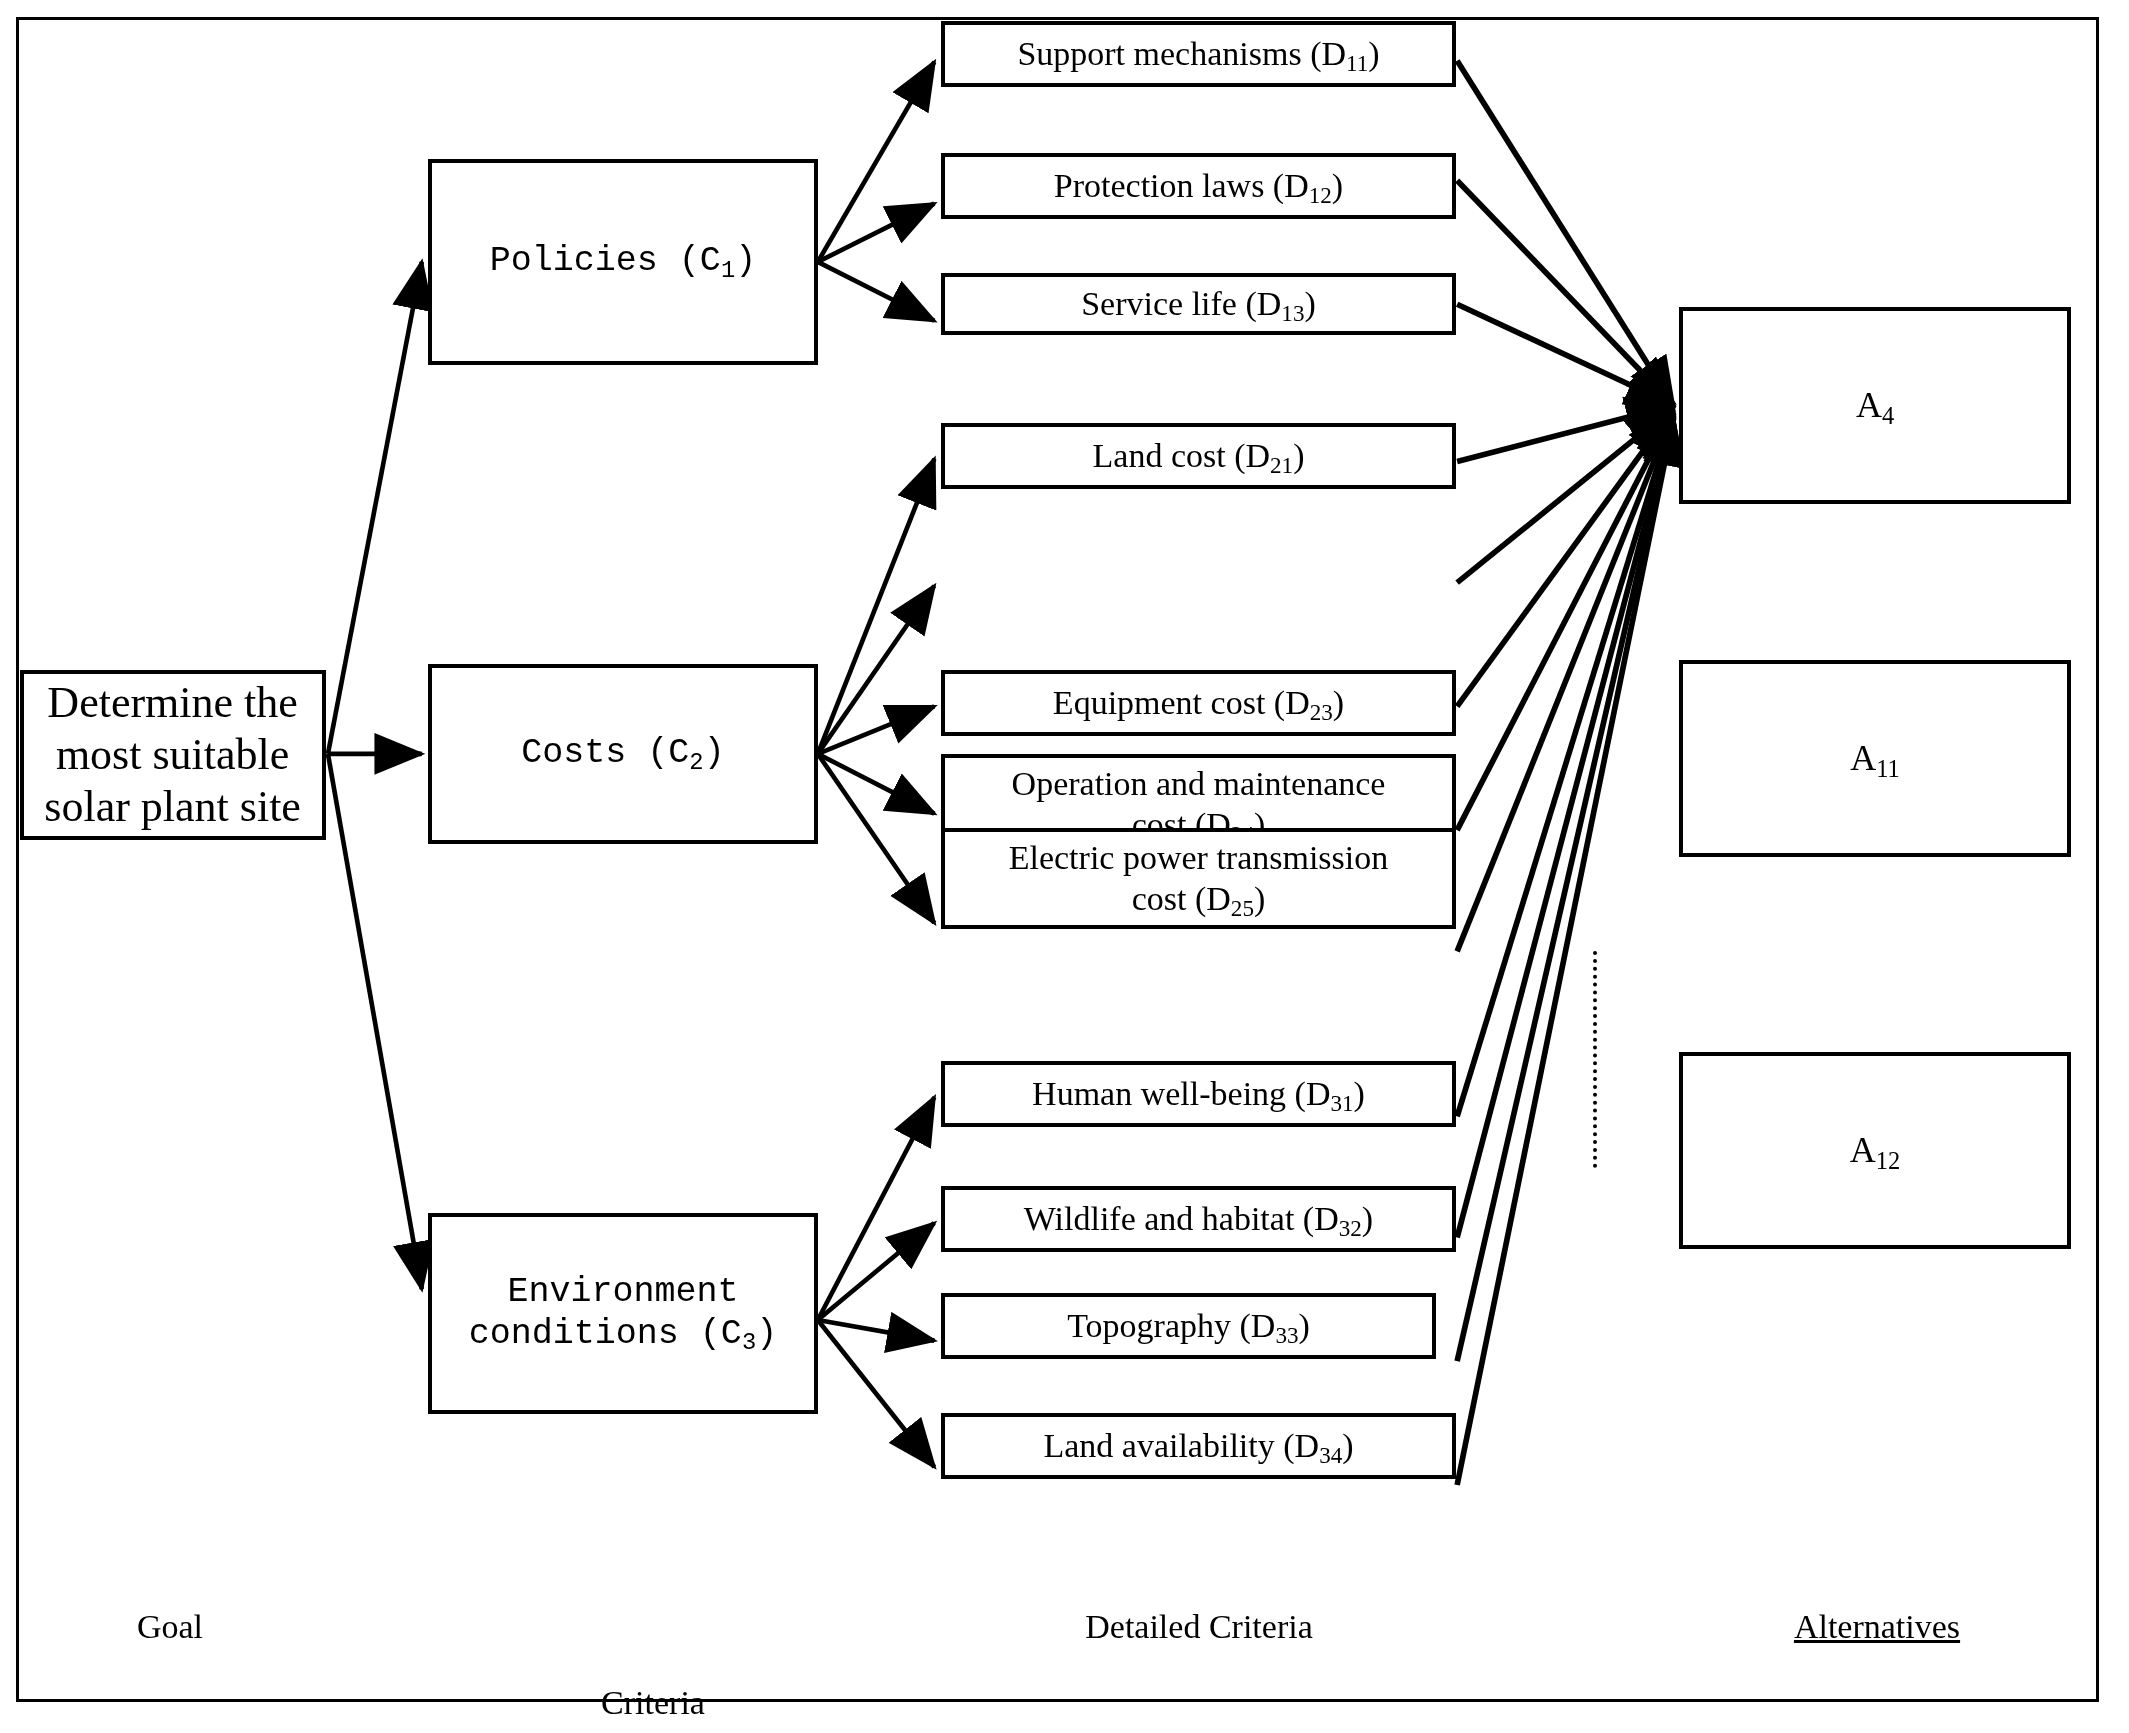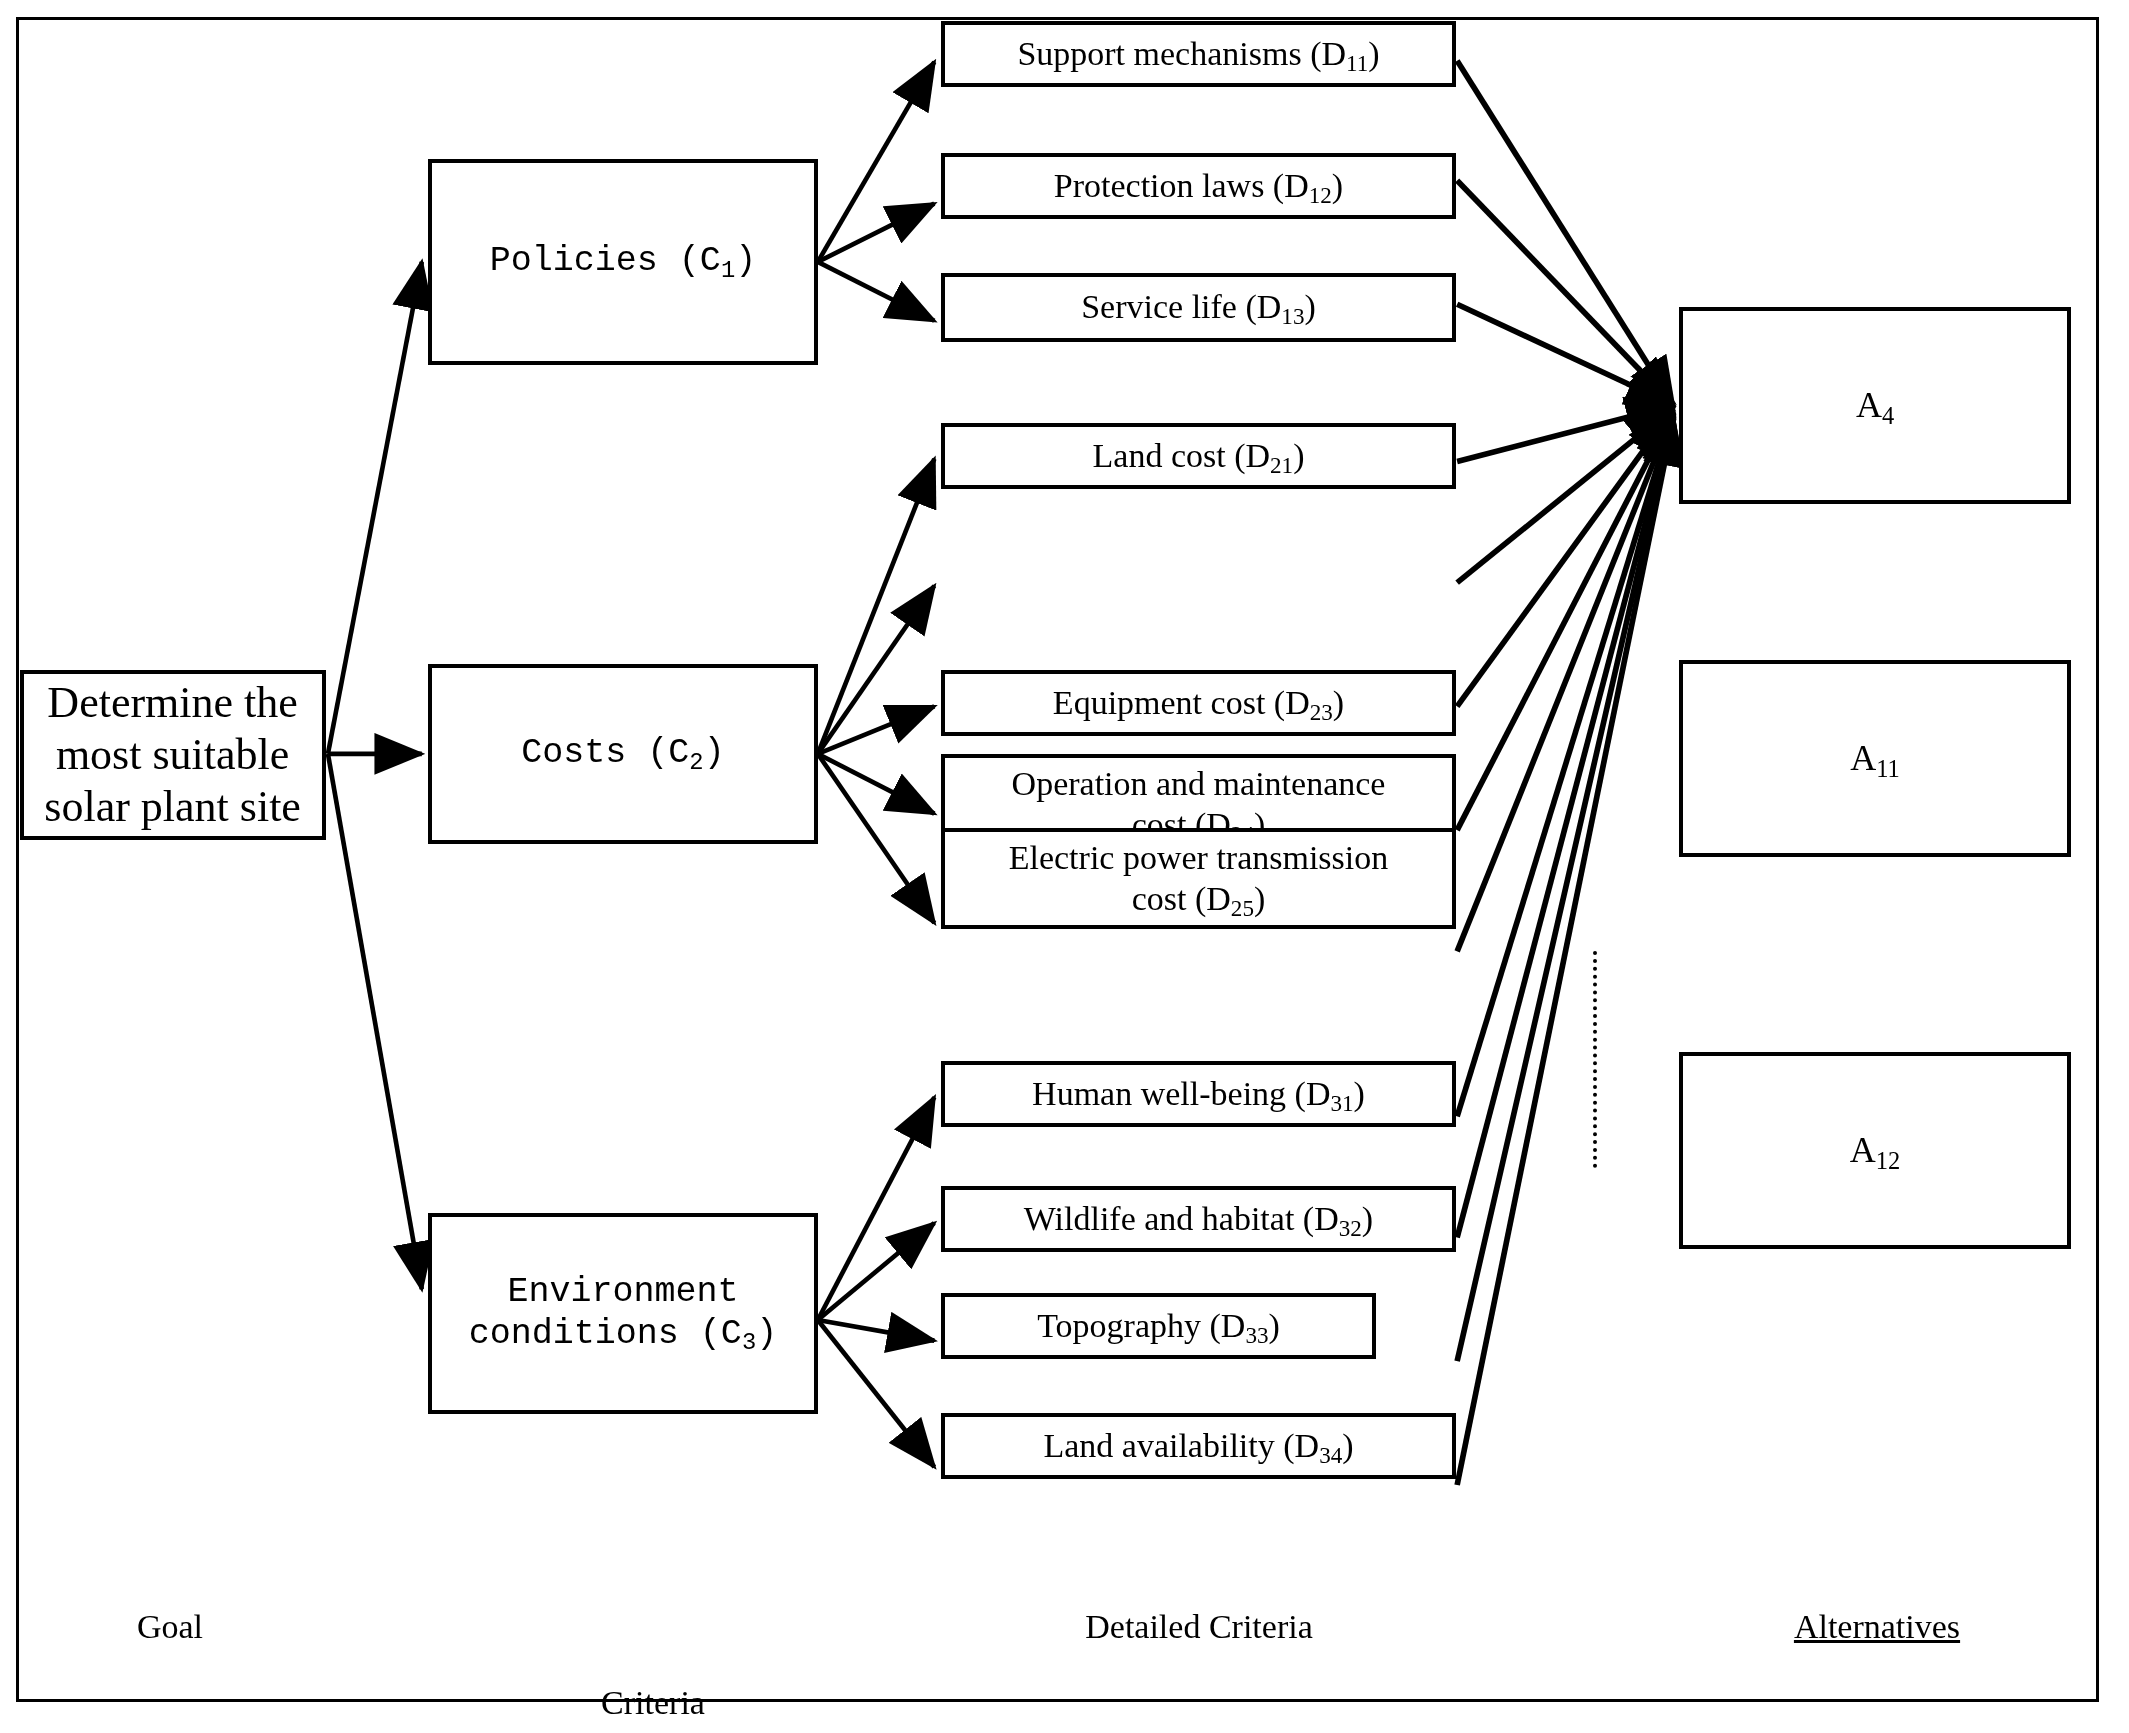--- a/index.html
+++ b/index.html
@@ -127,21 +127,21 @@
   </div>
 
   <div class="node detail-node" style="left:941px;top:20.6px;width:515px;height:66px;">
     <span class="txt"><span>Support mechanisms (D</span><sub>11</sub>)</span>
   </div>
 
   <div class="node detail-node" style="left:941px;top:153px;width:515px;height:66px;">
     <span class="txt"><span>Protection laws (D</span><sub>12</sub>)</span>
   </div>
 
-  <div class="node detail-node" style="left:941px;top:273px;width:515px;height:69px;justify-content:center;">
+  <div class="node detail-node" style="left:941px;top:273px;width:515px;height:62px;justify-content:center;">
     <span class="txt"><span>Service life (D</span><sub>13</sub>)</span>
   </div>
 
   <div class="node detail-node" style="left:941px;top:423px;width:515px;height:66px;">
     <span class="txt"><span>Land cost (D</span><sub>21</sub>)</span>
   </div>
 
 
   <div class="node detail-node" style="left:941px;top:670px;width:515px;height:66px;">
     <span class="txt"><span>Equipment cost (D</span><sub>23</sub>)</span>
@@ -156,21 +156,21 @@
   </div>
 
   <div class="node detail-node" style="left:941px;top:1061px;width:515px;height:66px;">
     <span class="txt"><span>Human well-being (D</span><sub>31</sub>)</span>
   </div>
 
   <div class="node detail-node" style="left:941px;top:1186px;width:515px;height:66px;">
     <span class="txt"><span>Wildlife and habitat (D</span><sub>32</sub>)</span>
   </div>
 
-  <div class="node detail-node" style="left:941px;top:1293px;width:435px;height:66px;">
+  <div class="node detail-node" style="left:941px;top:1293px;width:495px;height:66px;">
     <span class="txt"><span>Topography (D</span><sub>33</sub>)</span>
   </div>
 
   <div class="node detail-node" style="left:941px;top:1413px;width:515px;height:66px;">
     <span class="txt"><span>Land availability (D</span><sub>34</sub>)</span>
   </div>
 
   <div class="node alt-node" style="left:1679px;top:307px;width:392px;height:197px;">
     <span class="txt"><span>A</span><sub>4</sub></span>
   </div>

